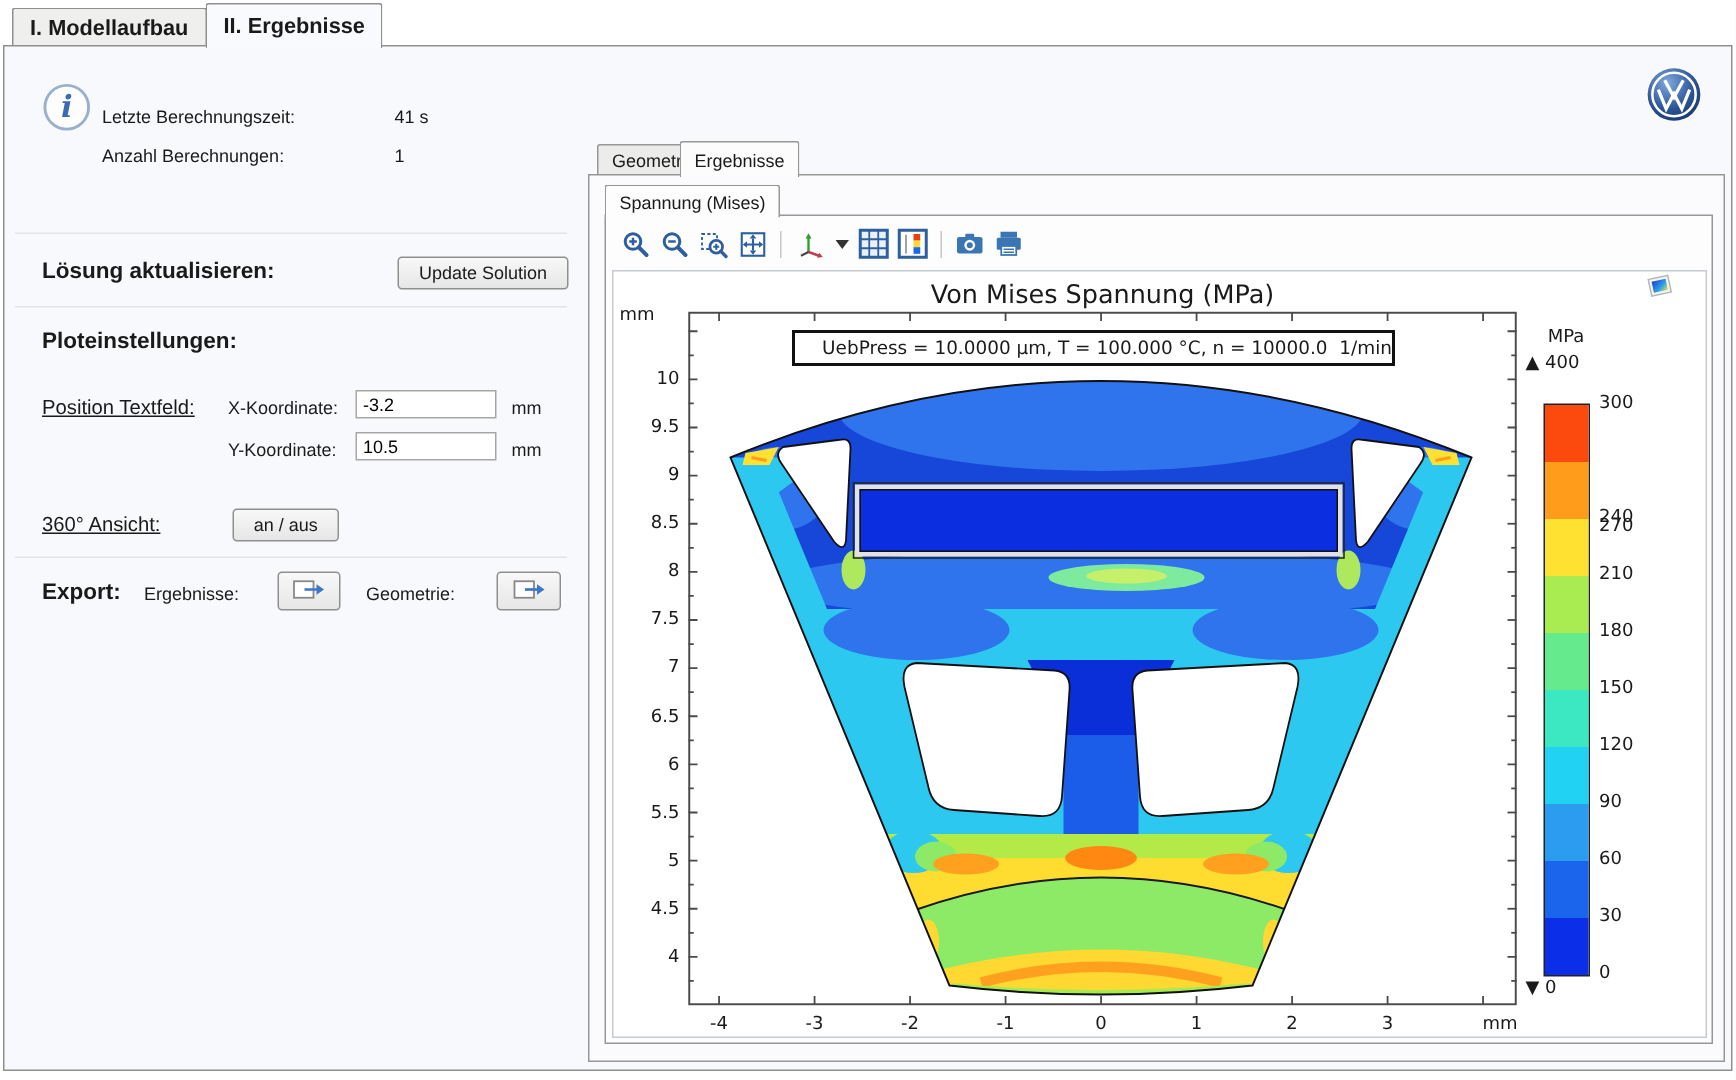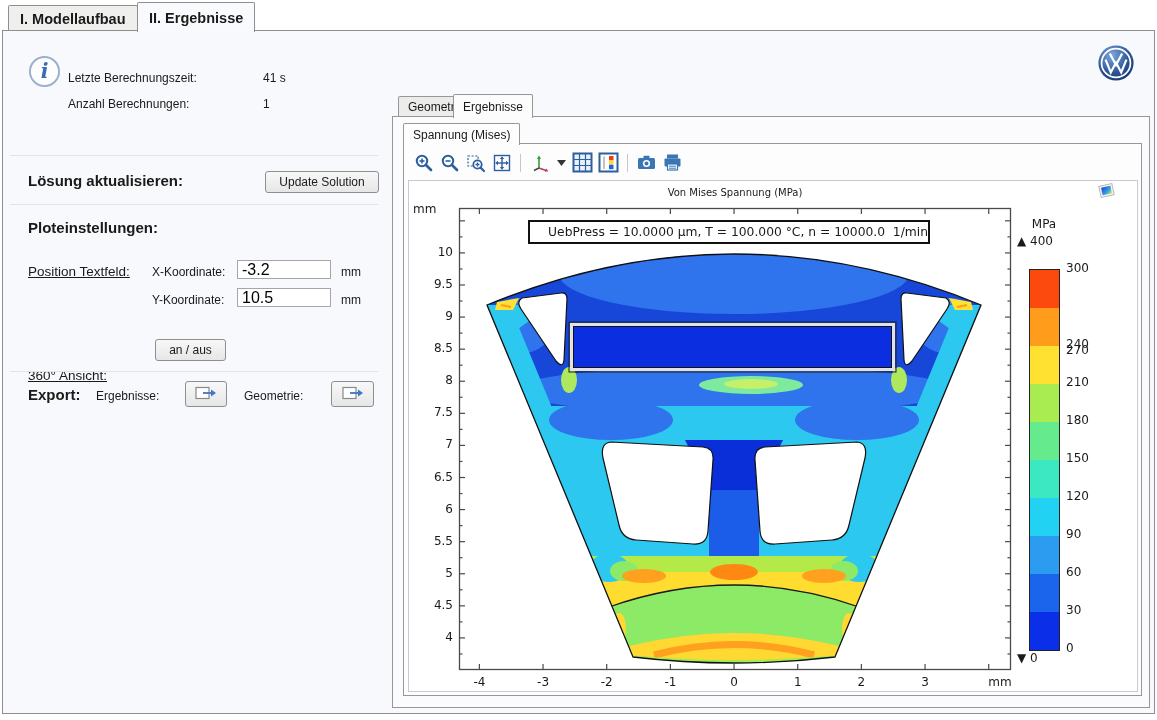--- a/index.html
+++ b/index.html
@@ -13,35 +13,35 @@
   
   #content-frame{left:2px;top:30px;width:1151px;height:682px;border:1px solid #8f8f8f;background:#f8f9fc;}
   .sep{position:absolute;height:1px;background:#e2e3e7;left:10px;width:368px;}
   .h1{font-weight:bold;font-size:15px;}
   .lbl{font-size:12px;}
   .ulbl{font-size:13.5px;text-decoration:underline;}
   .val{font-size:12px;}
   .btn{position:absolute;border:1px solid #8f8f8f;border-radius:3px;
        background:linear-gradient(#f8f8f8,#e6e6e6);font-size:12px;font-family:"Liberation Sans",sans-serif;
        display:flex;align-items:center;justify-content:center;cursor:default;}
-  .field{position:absolute;border:1px solid #a6a6a6;background:#fff;font-size:16px;
+  .field{position:absolute;border:1px solid #a6a6a6;background:#fff;font-size:12px;
          font-family:"Liberation Sans",sans-serif;padding:0 4px;height:17px;}
   
   .sub-tab{position:absolute;border:1px solid #979797;border-bottom:none;background:#ececeb;
     font-size:12px;padding:0 9px;display:flex;align-items:center;border-radius:2px 2px 0 0;}
   .sub-tab.active{background:#fcfcfd;z-index:6;}
   .gbox{position:absolute;border:1px solid #979797;background:#fbfbfd;}
   
   #toolbar{left:412px;top:149px;height:27px;display:flex;align-items:center;gap:3px;}
   .tbtn{width:23px;height:23px;display:flex;align-items:center;justify-content:center;border-radius:2px;}
   .tsep{width:1px;height:18px;background:#c7c7c7;margin:0 4px;}
   
   #canvas{left:408px;top:180px;width:728px;height:510px;background:#fff;border:1px solid #c6cad2;}
   .ptxt{position:absolute;font-family:"DejaVu Sans",sans-serif;font-size:12px;white-space:pre;}
-  #plot-title{left:50px;top:6px;width:552px;text-align:center;font-size:10px;}
+  #plot-title{left:50px;top:6px;width:552px;text-align:center;font-size:17px;}
   #annot{left:119px;top:39px;width:398px;height:20px;line-height:20px;text-align:right;
          border:2px solid #111;background:#fff;font-size:12.3px;}
   .xtick{position:absolute;top:494px;width:30px;text-align:center;font-family:"DejaVu Sans",sans-serif;font-size:12px;}
   .ytick{position:absolute;left:8px;width:36px;text-align:right;font-family:"DejaVu Sans",sans-serif;font-size:12px;}
   .ltick{position:absolute;left:657px;font-family:"DejaVu Sans",sans-serif;font-size:12px;}
   #legend-bar{position:absolute;left:620px;top:88px;width:29px;height:380px;border:1px solid #222;}
   #legend-bar div{width:100%;height:38px;}
 </style>
 </head>
 <body>
@@ -76,21 +76,21 @@
 <div class="abs h1" style="left:28px;top:219px;">Ploteinstellungen:</div>
 
 <div class="abs ulbl" style="left:28px;top:264px;">Position Textfeld:</div>
 <div class="abs lbl" style="left:152px;top:265px;">X-Koordinate:</div>
 <input class="field" style="left: 237px; top: 260px; width: 84px;" value="-3.2">
 <div class="abs lbl" style="left:341px;top:265px;">mm</div>
 <div class="abs lbl" style="left:152px;top:293px;">Y-Koordinate:</div>
 <input class="field" style="left: 237px; top: 288px; width: 84px;" value="10.5">
 <div class="abs lbl" style="left:341px;top:293px;">mm</div>
 
-<div class="abs ulbl" style="left:28px;top:342px;margin-top:26px;">360° Ansicht:</div>
+<div class="abs ulbl" style="left:28px;top:342px;">360° Ansicht:</div>
 <div class="btn" style="left:155px;top:339px;width:69px;height:20px;">
   <span>an / aus</span>
 </div>
 
 <div class="sep" style="top:371px;"></div>
 <div class="abs h1" style="left:28px;top:386px;">Export:</div>
 <div class="abs lbl" style="left:96px;top:389px;">Ergebnisse:</div>
 <div class="btn" style="left:185px;top:381px;width:40px;height:24px;">
   <span><svg width="22" height="14" viewBox="0 0 22 14">
     <rect x="1" y="1.5" width="13" height="11" fill="#fff" stroke="#888" stroke-width="1.2"></rect>

